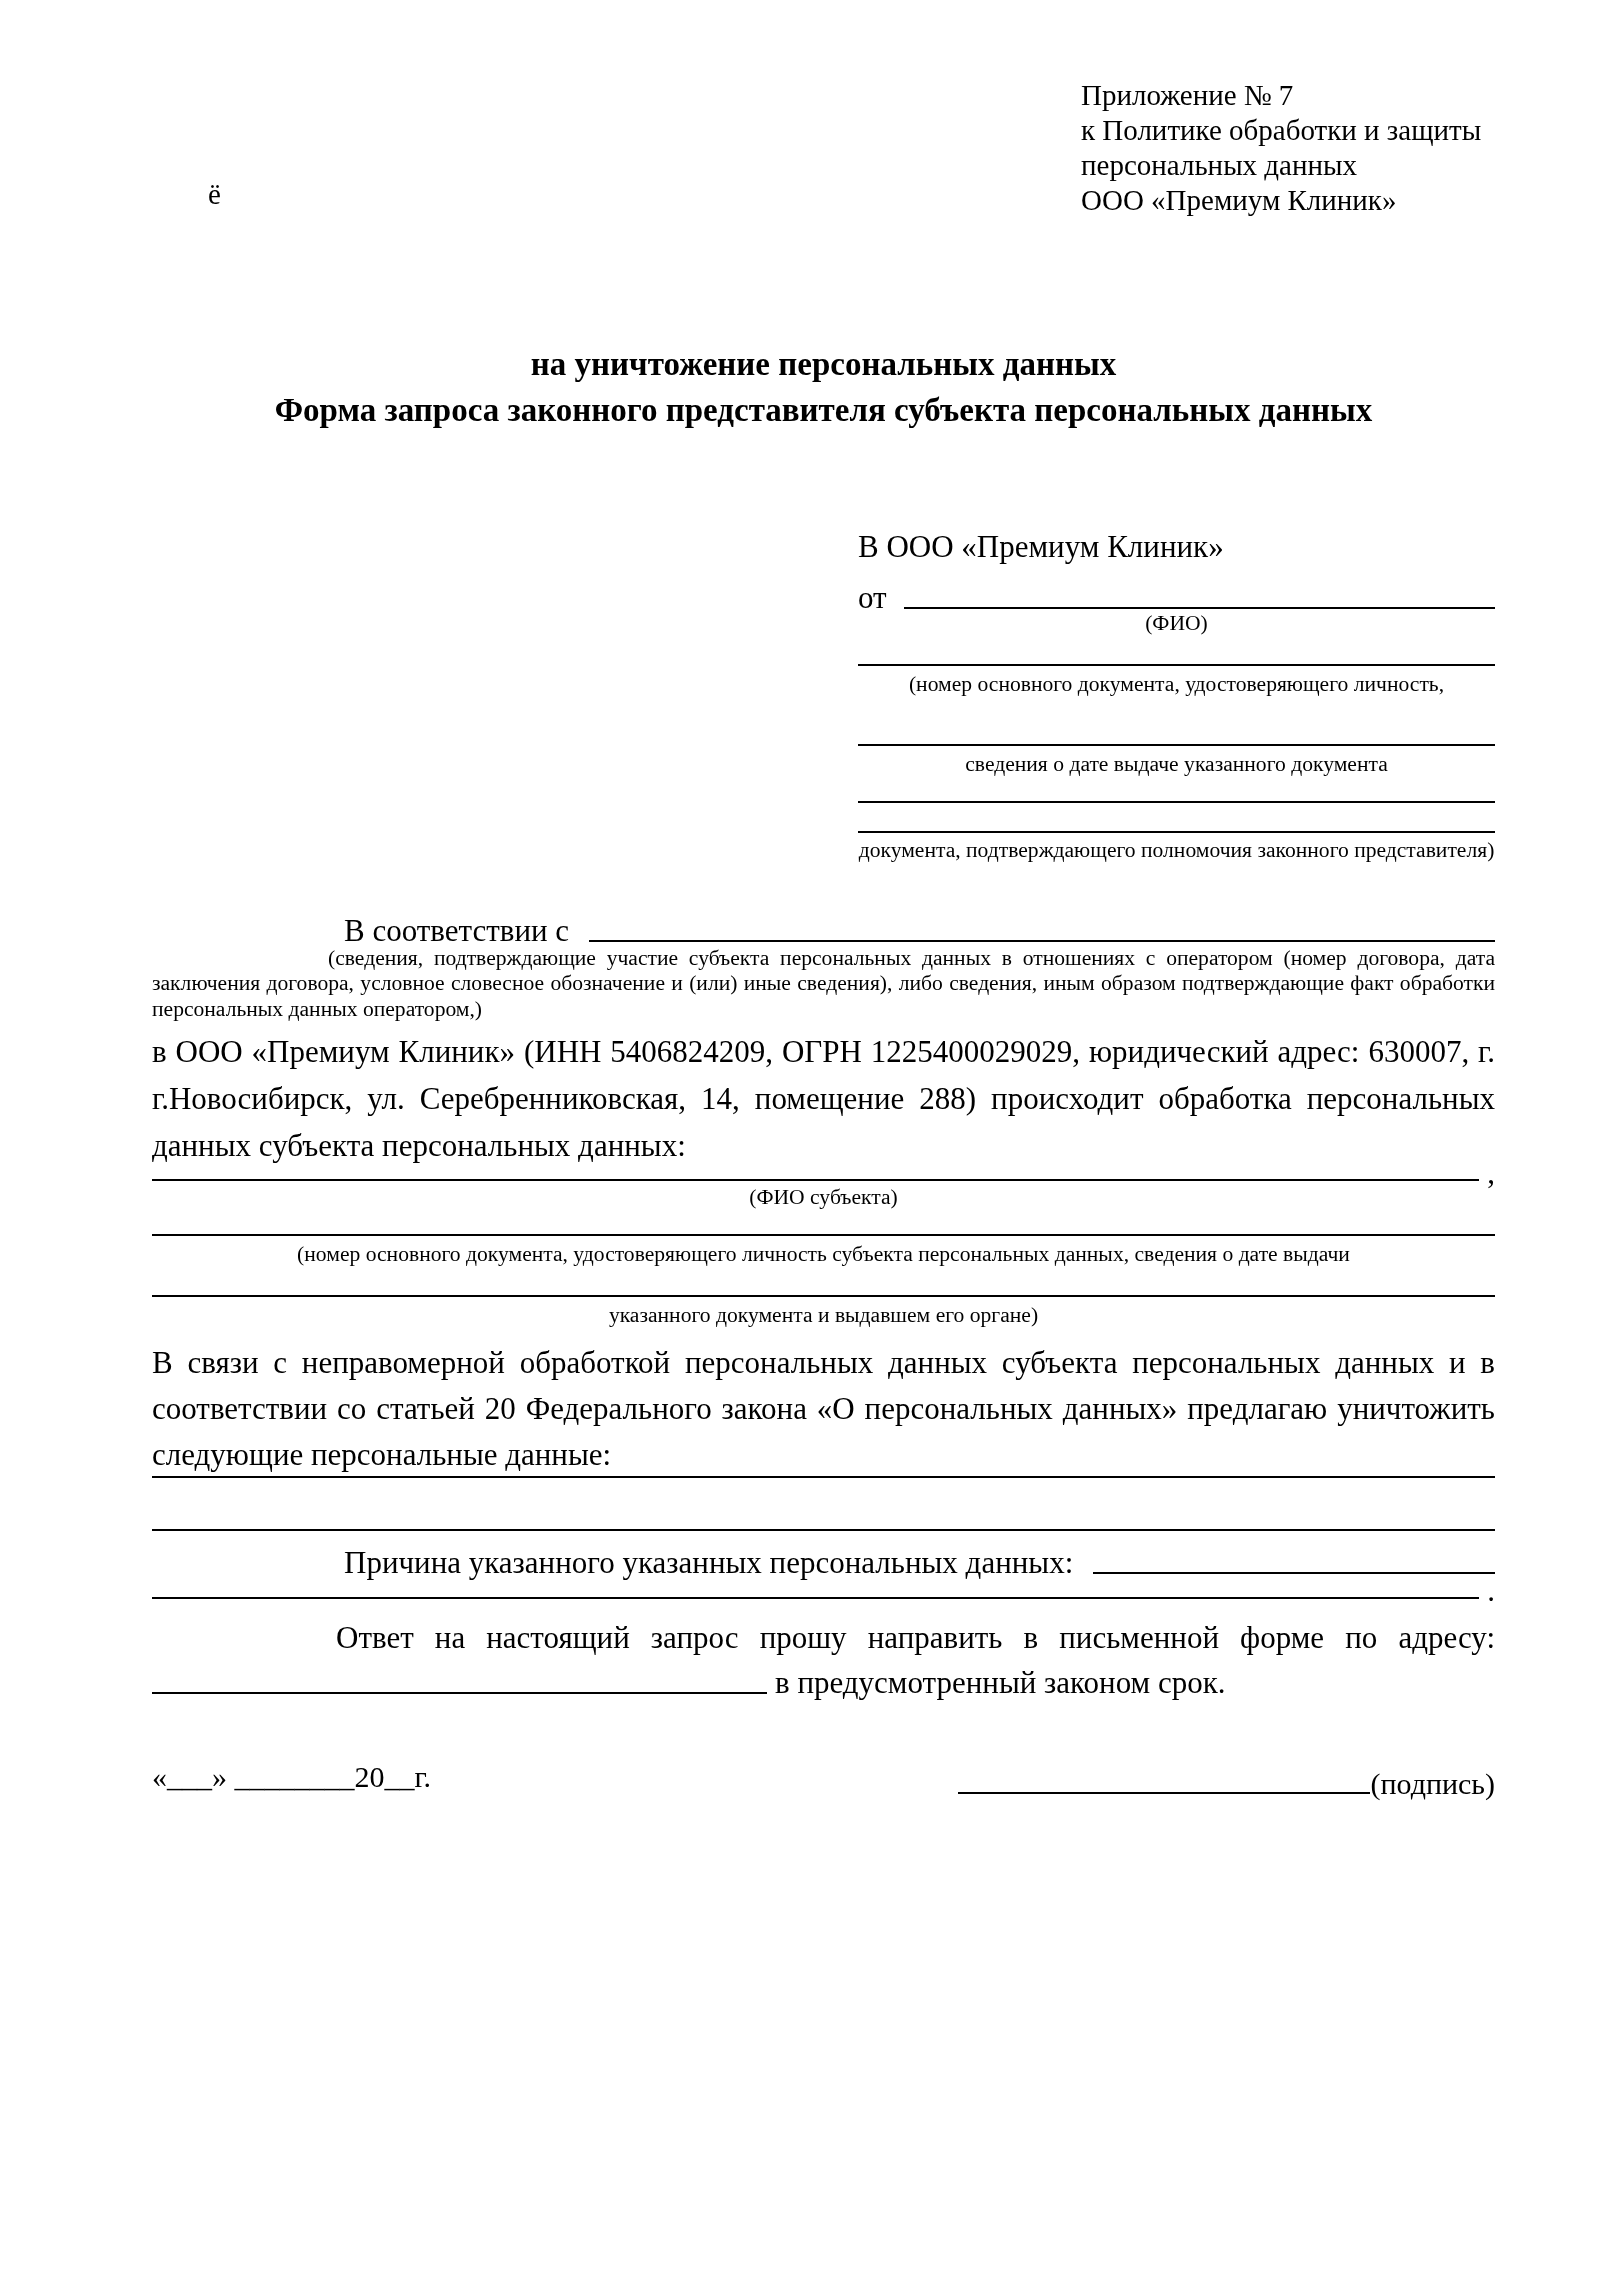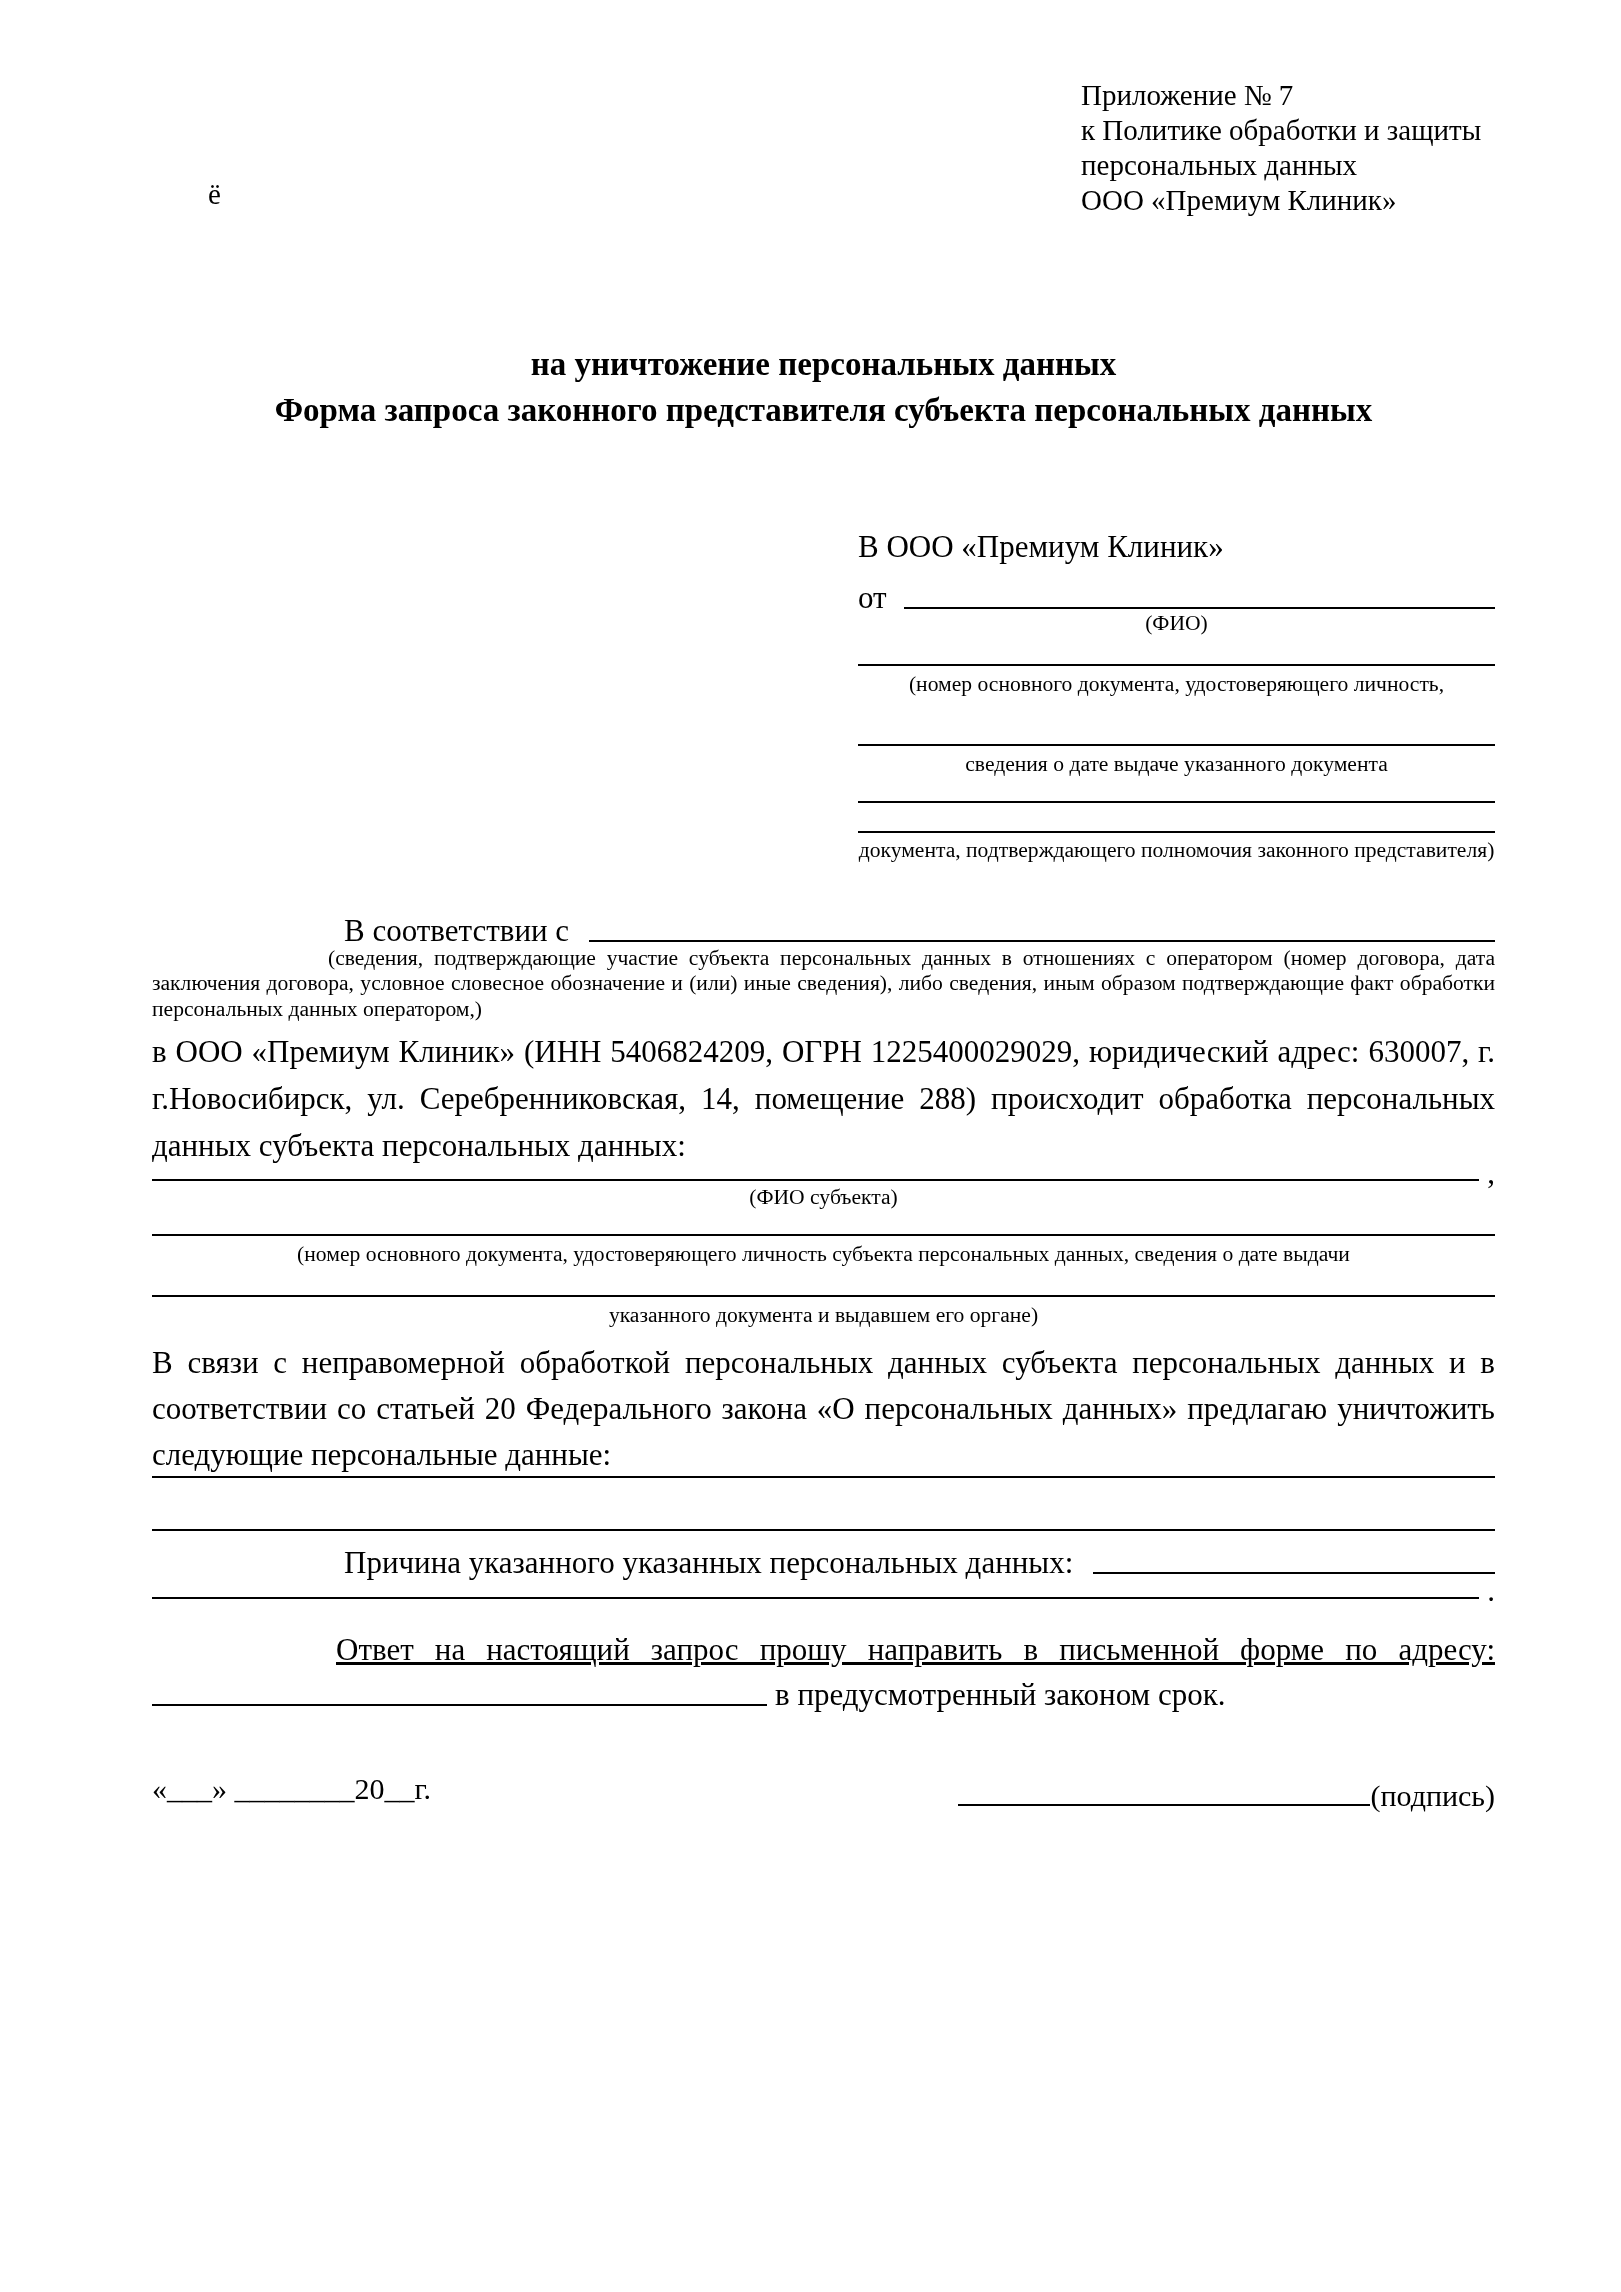--- a/index.html
+++ b/index.html
@@ -50,22 +50,22 @@
   .comma-row { height:11.8px; }
   .punct { font-size:31px; line-height:31px; }
 
   .bline-neg { margin-top:-2px; }
 
   .reason-row { height:43px; font-size:31px; }
   .reason-row .fill { margin-left:11.8px; }
 
   .period-row { height:25.5px; }
 
-  .answer-line { margin-top:27px; font-size:31px; line-height:47px; text-indent:184px;
-                 text-align:justify; text-align-last:justify;text-decoration:underline; }
+  .answer-line { margin-top:15px; font-size:31px; line-height:47px; text-indent:184px;
+                 text-align:justify; text-align-last:justify; }
   .answer-tail { height:33px; font-size:31px; }
   .answer-tail .fill-short { flex:0 0 615px; border-bottom:2.9px solid #000; height:0; }
 
   .footer-row { margin-top:61px; height:39px; font-size:30px; justify-content:space-between; }
   .sig-group { display:flex; align-items:flex-end; }
   .sig-group .fill-sig { flex:0 0 412px; border-bottom:2.9px solid #000; height:0; }
 </style>
 </head>
 <body>
 

